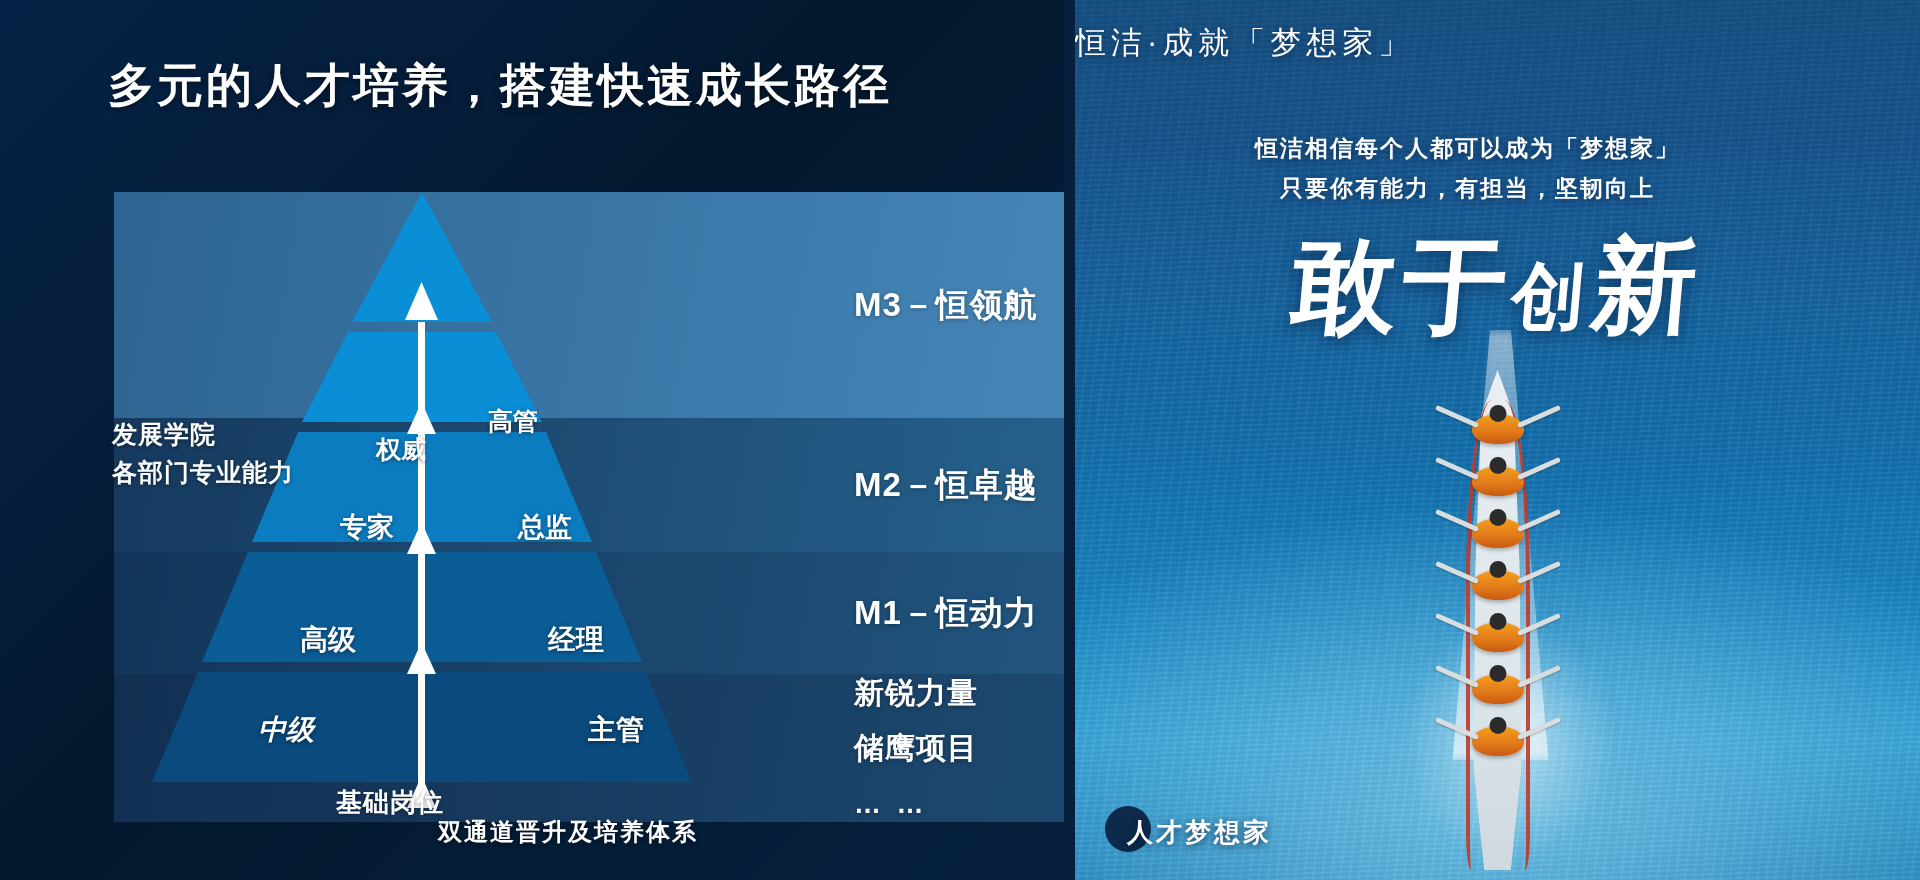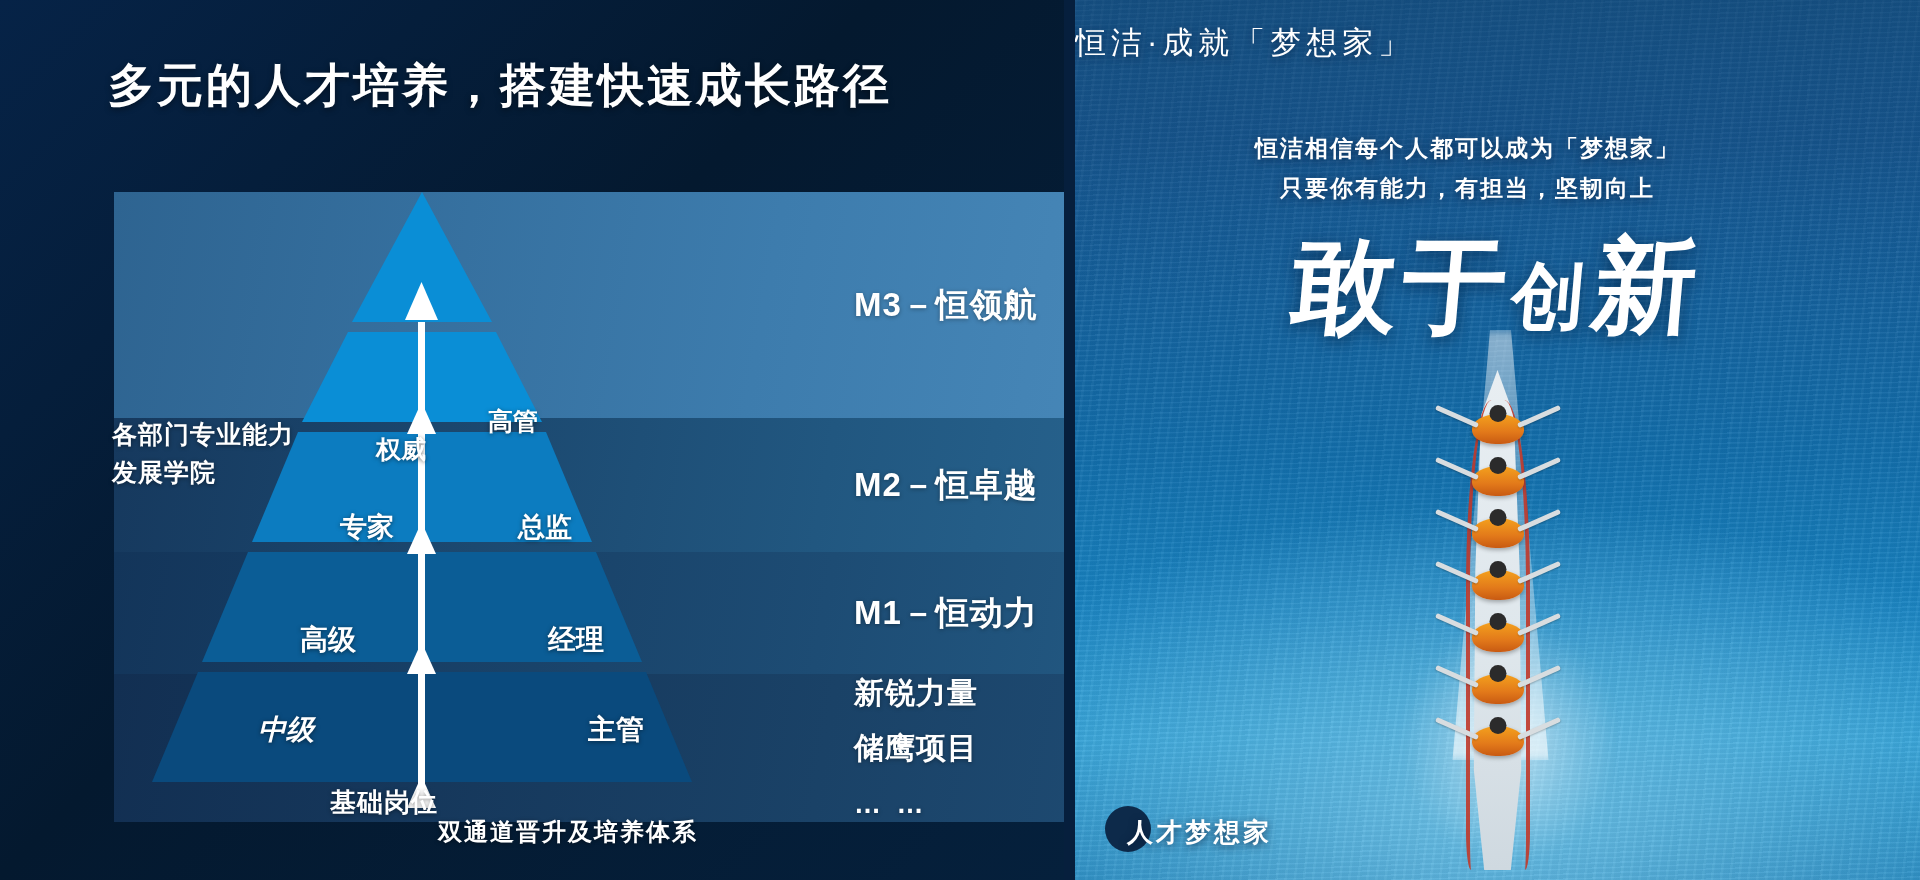--- a/index.html
+++ b/index.html
@@ -292,25 +292,25 @@
       <span class="tier-text" style="left:262px; top:317px; font-size:27px;">专家</span>
       <span class="tier-text" style="left:440px; top:317px; font-size:27px;">总监</span>
 
       <span class="tier-text" style="left:222px; top:429px; font-size:28px;">高级</span>
       <span class="tier-text" style="left:470px; top:429px; font-size:28px;">经理</span>
 
       <span class="tier-text" style="left:180px; top:519px; font-size:28px;font-style:italic;">中级</span>
       <span class="tier-text" style="left:510px; top:519px; font-size:28px;">主管</span>
 
       <div class="academy-label">
+        <div>发展学院</div>
         <div>各部门专业能力</div>
-        <div>发展学院</div>
-      </div>
-
-      <span class="base-role" style="left:252px; top:593px;">基础岗位</span>
+      </div>
+
+      <span class="base-role" style="left:258px; top:593px;">基础岗位</span>
     </div>
 
     <div class="diagram-caption">双通道晋升及培养体系</div>
   </div>
 
   <div class="right-panel">
     <div class="water-tex"></div>
     <div class="water-tex2"></div>
     <div class="dark-water-top"></div>
 

